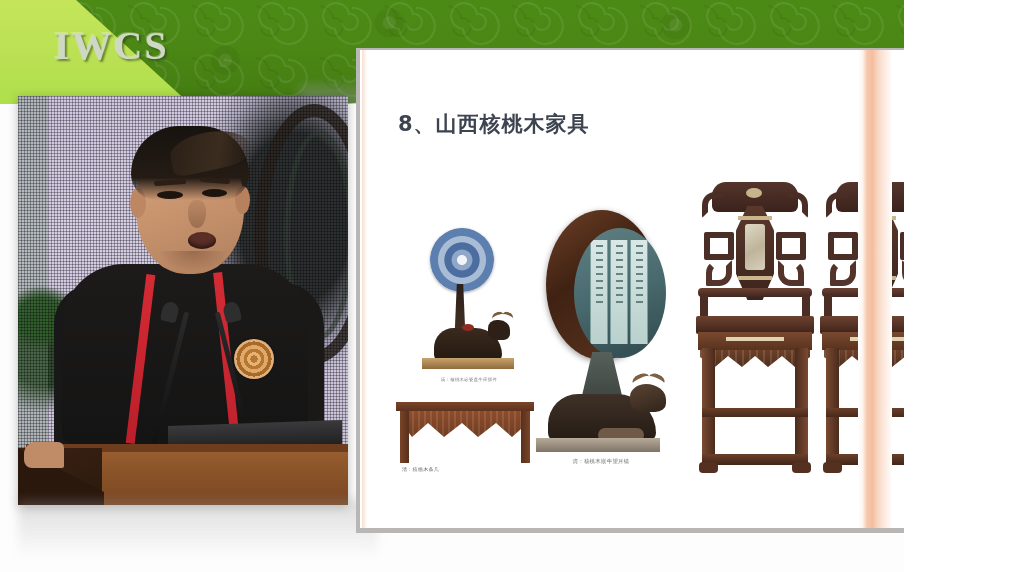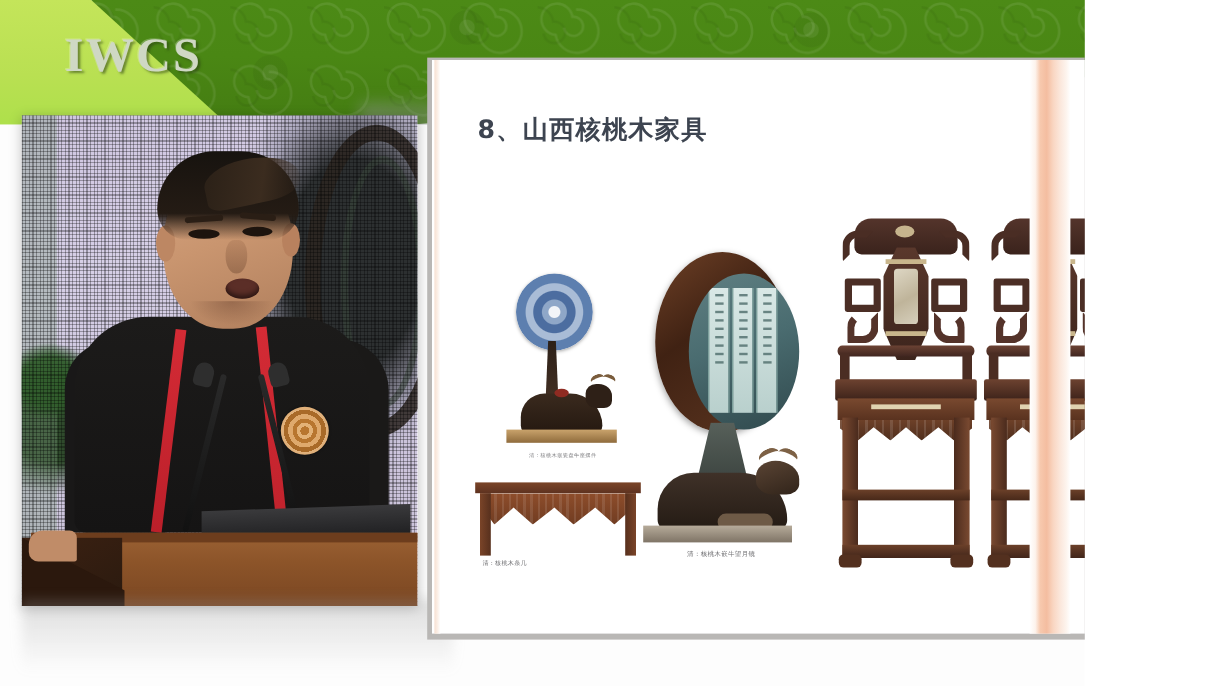--- a/index.html
+++ b/index.html
@@ -282,21 +282,21 @@
   }
   .slide-edge-right {
     position:absolute; right:12px; top:50px;
     width:34px; height:478px;
     background:linear-gradient(90deg,
       #ffffff 0%, #fdf3ec 14%, #f7c9ae 26%, #f4bda0 42%,
       #f9d6c2 58%, #fbe6da 74%, #fdf4ee 90%, #ffffff 100%);
   }
 
   .slide-title {
-    position:absolute; left:38px; top:44px;
+    position:absolute; left:38px; top:60px;
     font-family:"DejaVu Sans", sans-serif;
     font-size:21px; font-weight:600; letter-spacing:1px;
     color:#3d4450;
   }
 
   
   .art-plate-ox { position:absolute; left:42px; top:178px; width:120px; height:152px; }
   .plate {
     position:absolute; left:28px; top:0; width:64px; height:64px;
     border-radius:50%;

